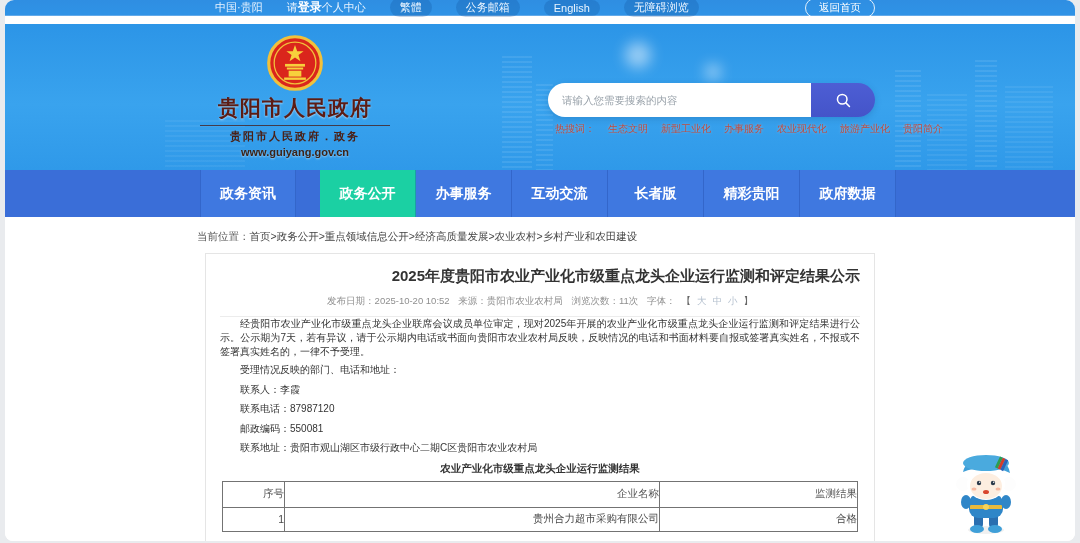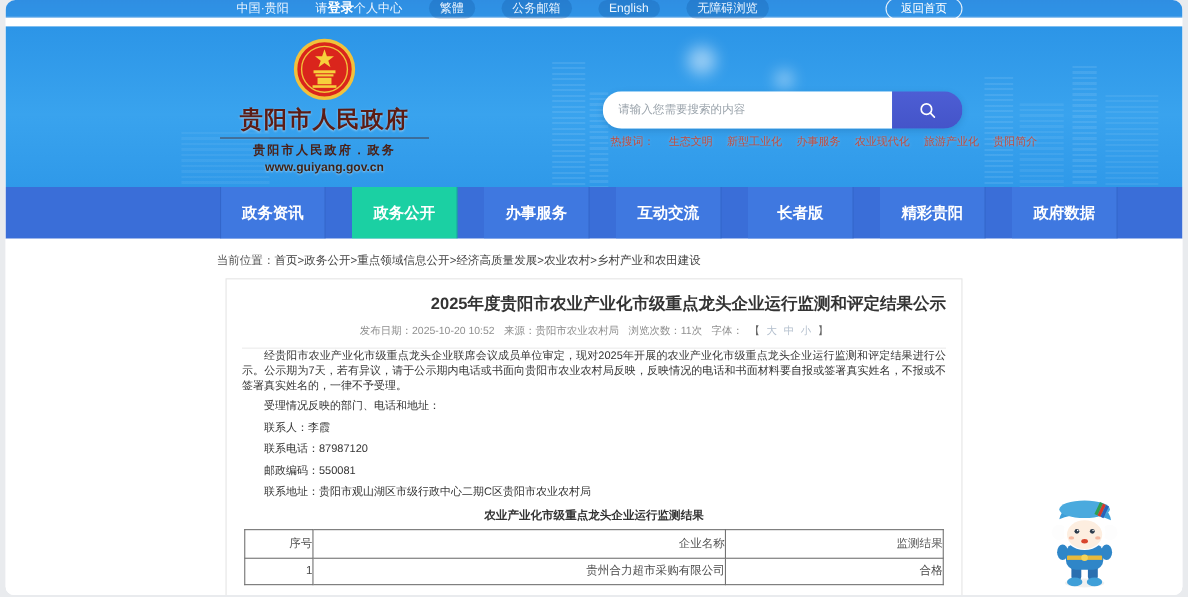--- a/index.html
+++ b/index.html
@@ -46,26 +46,26 @@
   .search input::placeholder { color:#9aa3ab; }
   .search-btn { width:64px; background:linear-gradient(180deg,#4d5ed4,#4454c9);
                 display:flex; align-items:center; justify-content:center; cursor:pointer; }
   .hotwords { position:absolute; left:550px; top:98px; display:flex; gap:13px;
               font-size:10px; color:#c14b3d; text-shadow:0 0 3px rgba(255,255,255,.35); }
   .hotwords span { cursor:pointer; white-space:nowrap; }
   .hotwords .hw-label { cursor:default; }
 
   
   .nav { position:absolute; left:0; top:170px; width:100%; height:47px;
-         background:#3a6ed8; display:flex; align-items:stretch; padding-left:195px;gap:24px; }
+         background:#3a6ed8; display:flex; align-items:stretch; padding-left:195px; }
   .nav-item { width:96px; display:flex; align-items:center; justify-content:center;
               color:#fff; font-size:14px; font-weight:bold; cursor:pointer;
               border-right:1px solid rgba(30,70,160,.35); background:#3f78e0; }
   .nav-item:first-child { border-left:1px solid rgba(30,70,160,.35); }
-  .nav-item.active { background:#1bd0a3; }
+  .nav-item.active { background:#1bd0a3;margin-left:24px; }
 
   
   .content { position:absolute; left:0; top:217px; width:100%; bottom:0; background:#fff; }
   .breadcrumb { position:absolute; left:192px; top:13px; font-size:10.5px; color:#555; }
   .breadcrumb .bc-path { color:#444; }
 
   .article { position:absolute; left:200px; top:36px; width:670px; height:420px;
              border:1px solid #e5e5e5; background:#fff; padding:10px 14px 0; }
   .art-title { text-align:right; font-size:15px; font-weight:bold; color:#333; margin-top:3px; }
   .art-meta { text-align:center; font-size:9.5px; color:#8f8f8f; margin-top:9px;

